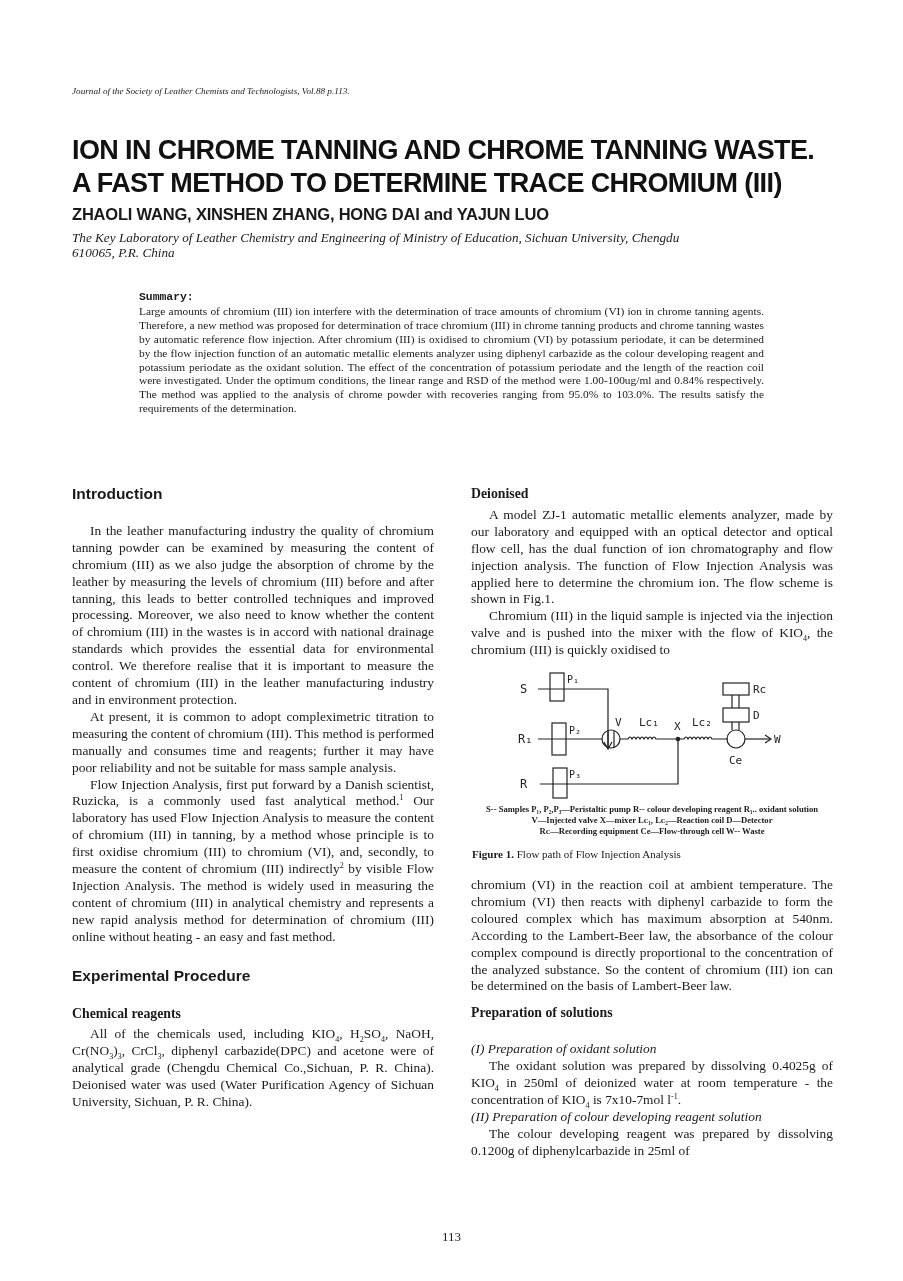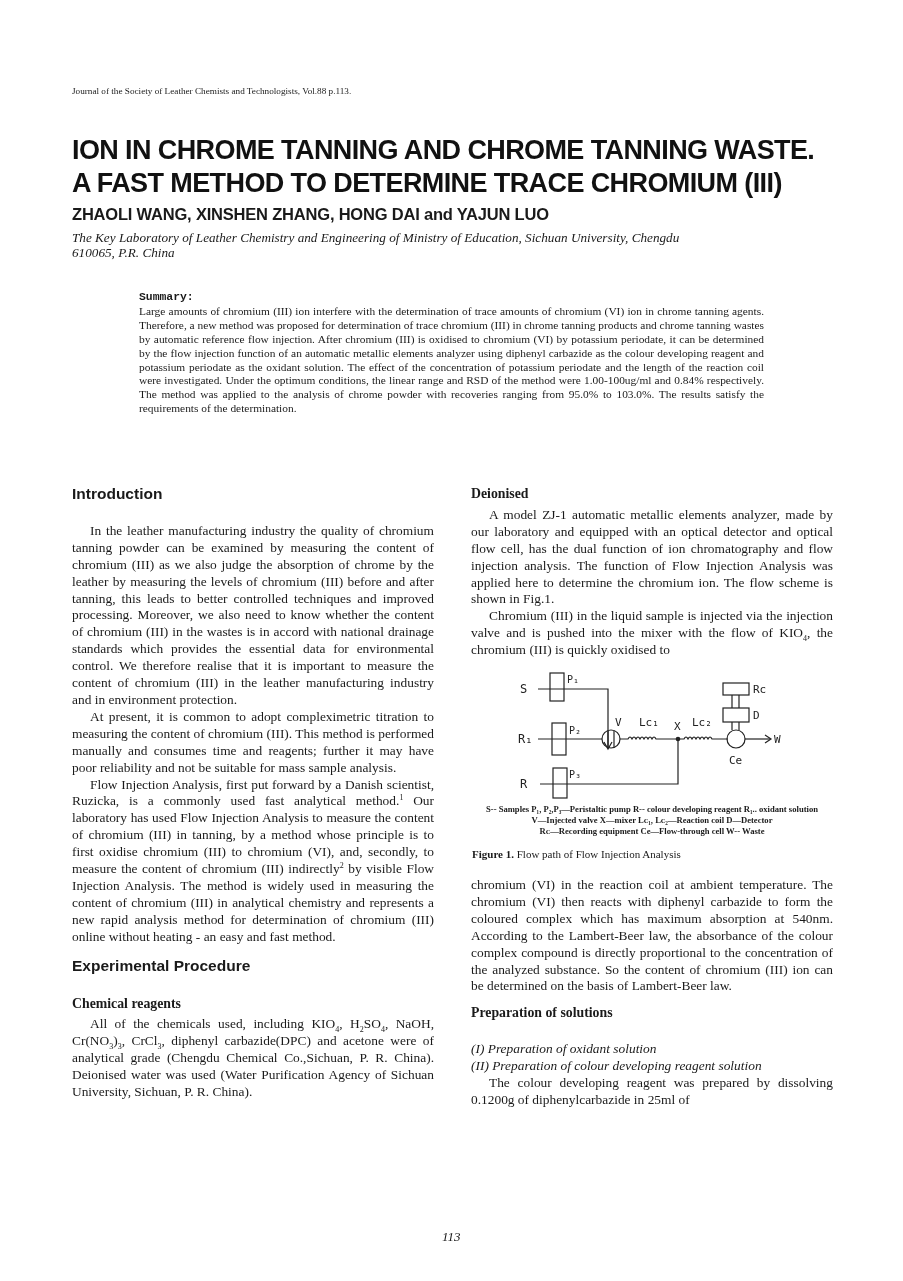--- a/index.html
+++ b/index.html
@@ -1,34 +1,34 @@
 <!DOCTYPE html>
 <html><head>
 <meta charset="utf-8">
 <style>
   html, body { margin: 0; padding: 0; background: #ffffff; }
   body { width: 903px; height: 1281px; position: relative; overflow: hidden; color: #1a1a1a; font-family: "Liberation Serif", serif; }
   .abs { position: absolute; }
-  .journal { left: 72px; top: 86px; font-size: 9.2px; }
+  .journal { left: 72px; top: 86px; font-size: 9.2px; font-style: italic; }
   .title { left: 72px; top: 134px; width: 800px; font-family: "Liberation Sans", sans-serif; font-weight: bold; font-size: 27px; line-height: 33px; letter-spacing: -0.6px; color: #111; }
   .authors { left: 72px; top: 205px; font-family: "Liberation Sans", sans-serif; font-weight: bold; font-size: 16.5px; letter-spacing: -0.2px; }
   .affil { left: 72px; top: 230px; width: 740px; font-style: italic; font-size: 13.2px; line-height: 15px; }
   .summary { left: 139px; top: 291px; width: 625px; font-size: 11.4px; line-height: 13.9px; text-align: justify; }
   .summary .lbl { font-weight: bold; display: block; font-family: Liberation Mono, monospace; }
   .col { width: 362px; font-size: 13.4px; line-height: 16.9px; text-align: justify; }
   .col p { margin: 0; text-indent: 18px; }
   .col p.noind { text-indent: 0; }
   .h-sans { font-family: "Liberation Sans", sans-serif; font-weight: bold; font-size: 15.5px; }
   .h-serif { font-weight: bold; font-size: 13.8px; }
   .h-ital { font-style: italic; font-size: 13.4px; }
   sub, sup { font-size: 8px; line-height: 0; }
   .legend { left: 466px; top: 804px; width: 372px; font-size: 8.6px; line-height: 11.2px; text-align: center; font-weight: bold; }
   .figcap { left: 472px; top: 848px; font-size: 11px; }
   .figcap b { font-weight: bold; }
-  .pagenum { left: 442px; top: 1229px; font-size: 13px; font-style: italic; }
+  .pagenum { left: 442px; top: 1229px; font-size: 13px; }
   svg text { font-family: "DejaVu Sans Mono", monospace; fill: #222; }
 </style>
 </head>
 <body>
 
 <div class="abs journal">Journal of the Society of Leather Chemists and Technologists, Vol.88  p.113.</div>
 
 <div class="abs title">
   <div>ION IN CHROME TANNING AND CHROME TANNING WASTE.</div>
   <div>A FAST METHOD TO DETERMINE TRACE CHROMIUM (III)</div>
@@ -45,21 +45,21 @@
   <span class="lbl">Summary:</span>
   <span>Large amounts of chromium (III) ion interfere with the determination of trace amounts of chromium (VI) ion in chrome tanning agents. Therefore, a new method was proposed for determination of trace chromium (III) in chrome tanning products and chrome tanning wastes by automatic reference flow injection. After chromium (III) is oxidised to chromium (VI) by potassium periodate, it can be determined by the flow injection function of an automatic metallic elements analyzer using  diphenyl carbazide as the colour developing reagent and potassium periodate as the oxidant solution. The effect of the concentration of potassium periodate and the length of the reaction coil were investigated. Under the optimum conditions, the linear range and RSD of the method were 1.00-100ug/ml and 0.84% respectively. The method was applied to the analysis of chrome powder with recoveries ranging from 95.0% to 103.0%. The results satisfy the requirements of the determination.</span>
 </div>
 
 <div class="abs col" style="left:72px; top:486px;">
   <div class="h-sans" style="margin-bottom:20px;">Introduction</div>
   <p>In the leather manufacturing industry the quality of chromium tanning powder can be examined by measuring the content of chromium (III) as we also judge the absorption of chrome by the leather by measuring the levels of chromium (III) before and after tanning,  this leads to better controlled techniques and improved processing. Moreover, we also need to know whether the content of chromium (III) in the wastes is in accord with national drainage standards which provides the essential data  for environmental control. We therefore realise that it is important to measure the content of chromium (III) in the leather manufacturing industry and in environment protection.</p>
   <p>At present, it is common to adopt compleximetric titration to measuring the content of chromium (III). This method is performed manually and consumes time and reagents; further it may have poor  reliability and not be suitable for mass sample analysis.</p>
   <p><span>Flow Injection Analysis, first put forward by a Danish scientist, Ruzicka, is a commonly used fast analytical method.</span><sup>1</sup><span> Our laboratory has used Flow Injection Analysis to measure the content of chromium (III) in tanning, by a method whose principle is to first oxidise chromium (III) to chromium (VI), and, secondly, to measure the content of chromium (III) indirectly</span><sup>2</sup><span> by visible Flow Injection Analysis. The method is widely used in measuring the content of chromium (III) in analytical chemistry and represents a new rapid analysis method for determination of chromium (III) online without heating  - an easy and fast method.</span></p>
 
-  <div class="h-sans" style="margin-top:12px; margin-bottom:22px;">Experimental Procedure</div>
+  <div class="h-sans" style="margin-top:22px; margin-bottom:22px;">Experimental Procedure</div>
   <div class="h-serif" style="margin-bottom:3px;">Chemical reagents</div>
   <p><span>All of the chemicals used, including KIO</span><sub>4</sub><span>, H</span><sub>2</sub><span>SO</span><sub>4</sub><span>, NaOH, Cr(NO</span><sub>3</sub><span>)</span><sub>3</sub><span>, CrCl</span><sub>3</sub><span>, diphenyl carbazide(DPC) and acetone were of analytical grade (Chengdu Chemical Co.,Sichuan, P. R. China). Deionised  water was used (Water Purification Agency of Sichuan University, Sichuan, P. R. China).</span></p>
 </div>
 
 <div class="abs col" style="left:471px; top:486px;">
   <div class="h-serif" style="margin-bottom:4px;">Deionised</div>
   <p>A model ZJ-1 automatic metallic elements analyzer, made by our laboratory and equipped with an optical detector and optical flow cell, has the dual function of ion chromatography and flow injection analysis. The function of Flow Injection Analysis was applied here to determine the chromium ion. The flow scheme is shown in Fig.1.</p>
   <p><span>Chromium (III) in the liquid sample is injected via the injection valve and is pushed into the mixer with the flow of KIO</span><sub>4</sub><span>, the chromium (III) is quickly oxidised to</span></p>
 </div>
 
@@ -118,17 +118,18 @@
   <div>V—Injected valve  X—mixer    Lᴄ₁, Lᴄ₂—Reaction coil  D—Detector</div>
   <div>Rᴄ—Recording equipment     Ce—Flow-through cell  W-- Waste</div>
 </div>
 
 <div class="abs figcap"><b>Figure 1.</b><span> Flow path of Flow Injection Analysis</span></div>
 
 <div class="abs col" style="left:471px; top:877px;">
   <p class="noind">chromium (VI) in the reaction coil at ambient temperature. The chromium (VI) then reacts with diphenyl carbazide to form the coloured complex which has maximum absorption at 540nm. According to the Lambert-Beer law, the absorbance of the colour complex compound is directly proportional to the concentration of the analyzed substance. So the content of chromium (III) ion can be determined on the basis of Lambert-Beer law.</p>
   <div class="h-serif" style="margin-top:10px; margin-bottom:19px;">Preparation of solutions</div>
   <div class="h-ital">(I) Preparation of oxidant solution</div>
+  <p><span>The oxidant solution was prepared by dissolving 0.4025g of KIO</span><sub>4</sub><span> in 250ml of deionized water at room temperature -  the concentration of KIO</span><sub>4</sub><span> is 7x10-7mol l</span><sup>-1</sup><span>.</span></p>
   <div class="h-ital" style="margin-top:0;">(II) Preparation of colour developing reagent solution</div>
   <p>The colour developing reagent was prepared by dissolving 0.1200g of diphenylcarbazide in 25ml of</p>
 </div>
 
 <div class="abs pagenum">113</div>
 
 </body></html>

